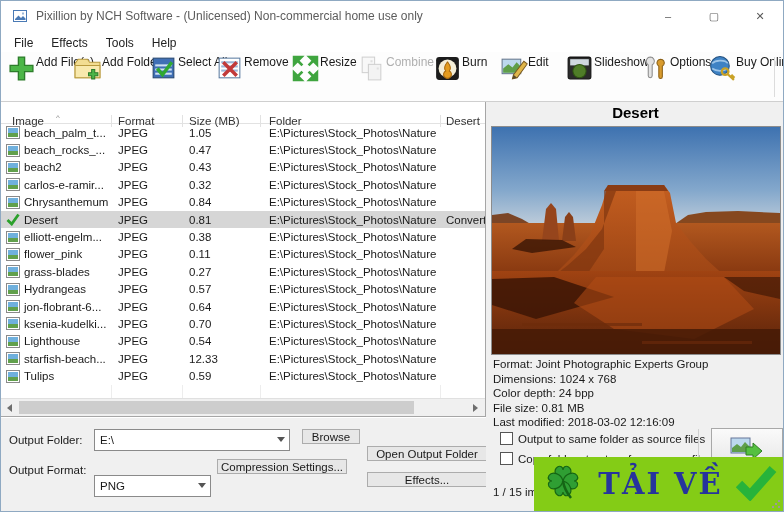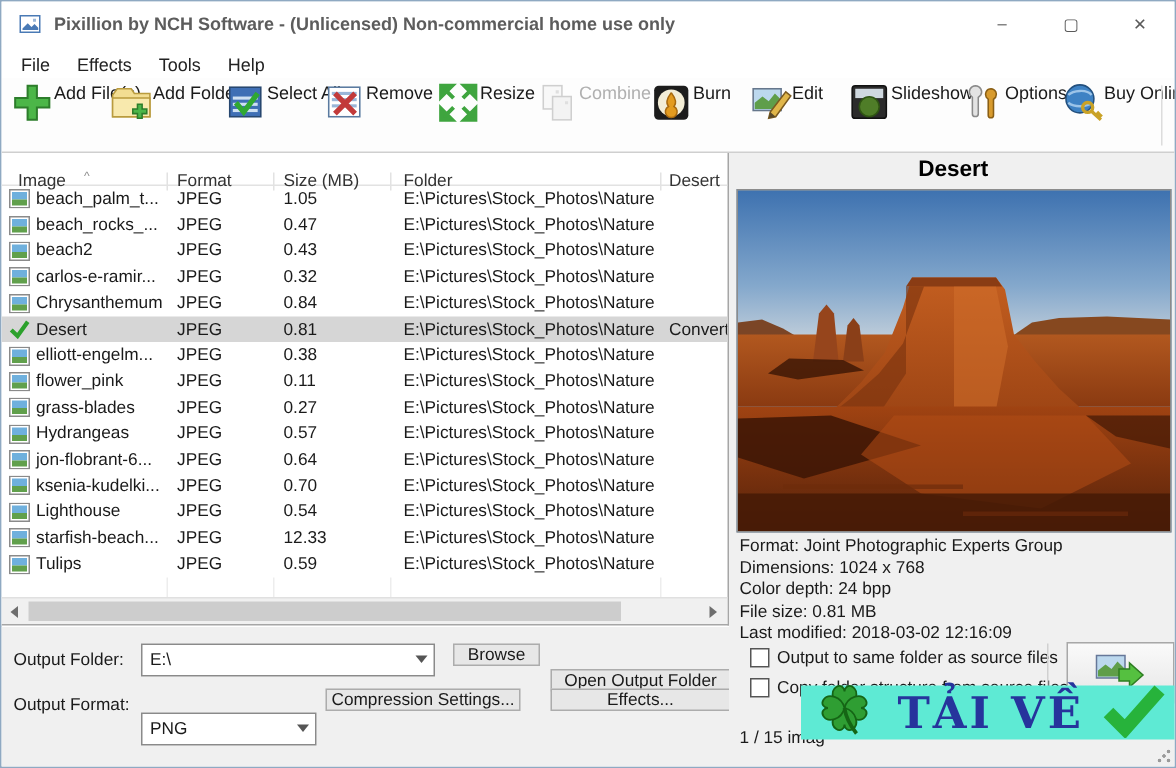--- a/index.html
+++ b/index.html
@@ -2,21 +2,21 @@
 <html><head>
 <meta charset="utf-8">
 <style>
   html,body{margin:0;padding:0;background:#d9d9d9;}
   #app{position:relative;width:784px;height:512px;box-sizing:border-box;border:1px solid #8fa9c2;
        background:#fff;font-family:"Liberation Sans",sans-serif;font-size:11.5px;color:#1a1a1a;
        overflow:hidden;-webkit-font-smoothing:antialiased;}
   
   .titlebar{position:absolute;left:0;top:0;width:100%;height:30px;background:#fff;display:flex;align-items:center;}
   .appicon{width:16px;height:16px;margin:0 8px 0 11px;}
-  .title{font-size:12px;color:#5c5c5c;white-space:nowrap;font-weight:bold;}
+  .title{font-size:12px;color:#5c5c5c;white-space:nowrap;}
   .wctrls{position:absolute;right:0;top:0;height:30px;display:flex;}
   .wbtn{width:46px;height:30px;display:flex;align-items:center;justify-content:center;color:#5a5a5a;font-size:11px;}
   
   .menubar{position:absolute;left:0;top:30px;width:100%;height:21px;background:#fff;display:flex;align-items:flex-end;padding-left:4px;box-sizing:border-box;}
   .menu-item{padding:2px 9px;font-size:12px;color:#222;}
   
   .toolbar{position:absolute;left:0;top:51px;width:100%;height:50px;background:#fdfdfd;border-bottom:1px solid #cfcfcf;
            display:flex;align-items:stretch;box-sizing:border-box;padding:1px 2px 0 2px;}
   .tbtn{min-width:58px;padding:1px 4px 0 4px;display:flex;flex-direction:row;justify-content:flex-start;}
   .tbtn .ticon{width:29px;height:29px;display:block;}
@@ -68,21 +68,21 @@
   .ptitle{position:absolute;left:0;top:2px;width:100%;text-align:center;font-weight:bold;font-size:15px;color:#000;}
   .preview{position:absolute;left:5px;top:24px;width:288px;height:227px;border:1px solid #8c8c8c;background:#6f92b6;}
   .meta{position:absolute;left:7px;top:255px;line-height:14.6px;font-size:11.5px;color:#1a1a1a;}
   .chkrow{position:absolute;display:flex;align-items:center;}
   .chkbox{width:13px;height:13px;background:#fff;border:1px solid #555;box-sizing:border-box;margin-right:5px;flex:0 0 auto;}
   .vdiv{position:absolute;left:212px;top:327px;width:1px;height:45px;background:#d0d0d0;}
   .convertbtn{position:absolute;left:225px;top:326px;width:72px;height:41px;background:linear-gradient(#fafafa,#e6e6e6);
               border:1px solid #a8a8a8;box-sizing:border-box;display:flex;align-items:center;justify-content:center;}
   .counter{position:absolute;left:7px;top:384px;font-size:11.5px;color:#1a1a1a;}
   
-  .overlay{position:absolute;left:533px;top:456px;width:251px;height:36px;background:#5eead4;z-index:60;
+  .overlay{position:absolute;left:533px;top:456px;width:251px;height:54px;background:#84cc16;z-index:60;
            display:flex;align-items:center;}
   .overlay .otext{flex:1;text-align:center;font-family:"DejaVu Serif",serif;font-weight:bold;font-size:29px;
                   color:#26349c;letter-spacing:2px;white-space:nowrap;}
   .grip{position:absolute;right:2px;bottom:2px;width:10px;height:10px;z-index:70;
         background:
          radial-gradient(circle at 8px 2px,#9a9a9a 1px,transparent 1.4px),
          radial-gradient(circle at 8px 8px,#9a9a9a 1px,transparent 1.4px),
          radial-gradient(circle at 2px 8px,#9a9a9a 1px,transparent 1.4px),
          radial-gradient(circle at 5px 5px,#9a9a9a 1px,transparent 1.4px);}
 </style>
@@ -474,21 +474,21 @@
       </div>
 
     <span class="blabel" style="left:8px;top:46px">Output Format:</span>
     <div class="combo" style="left:93px;top:57px;width:117px">
       <span>PNG</span>
       <span class="carrow"></span>
     </div>
     <div class="pbtn" style="left:216px;top:41px;width:130px">
         <span>Compression Settings...</span>
       </div>
-    <div class="pbtn" style="left:366px;top:41px;width:120px">
+    <div class="pbtn" style="left:366px;top:54px;width:120px">
         <span>Effects...</span>
       </div>
   </div>
 
   <div class="rpanel">
     <div class="ptitle">Desert</div>
 
     <div class="preview">
       <svg width="288" height="227" viewBox="0 0 288 227" preserveAspectRatio="none">
         <defs>

